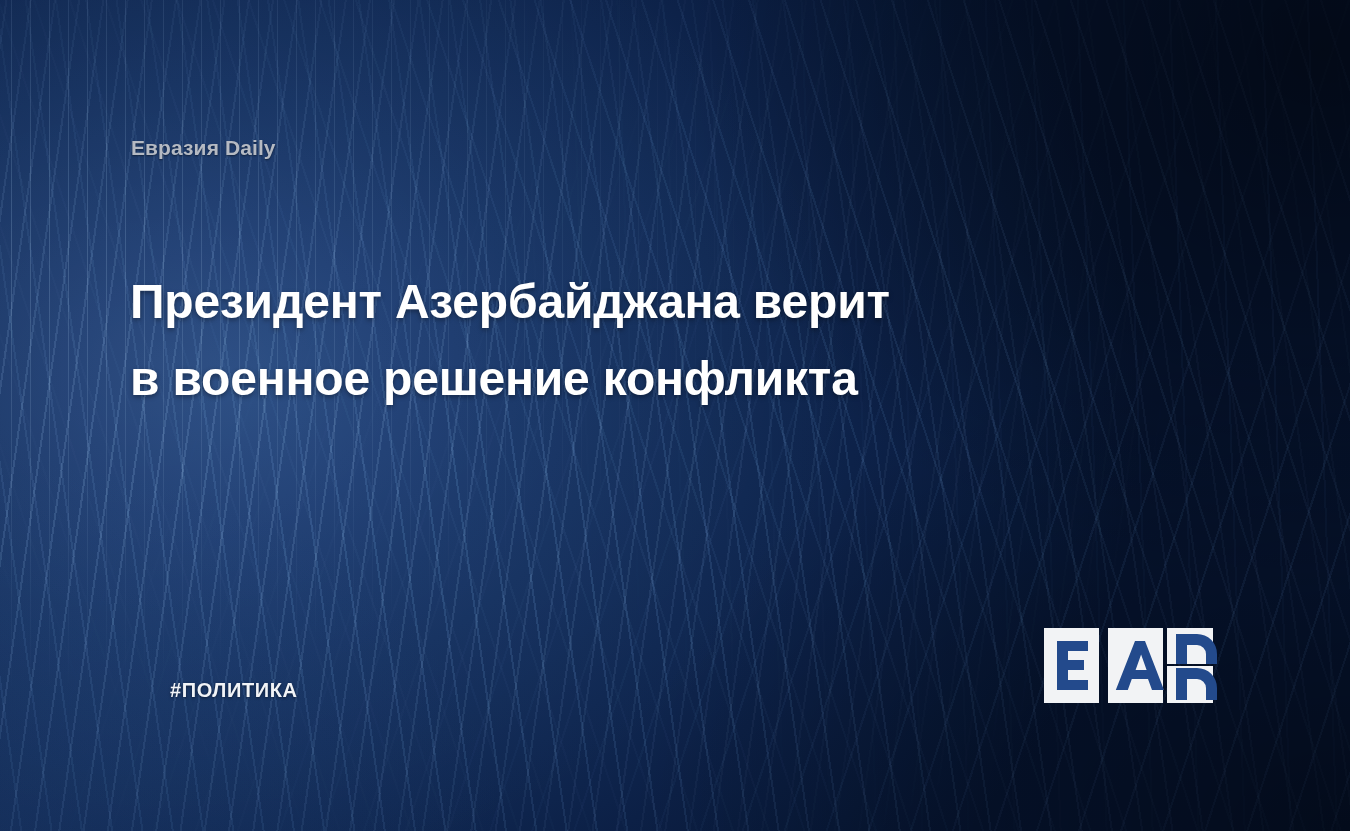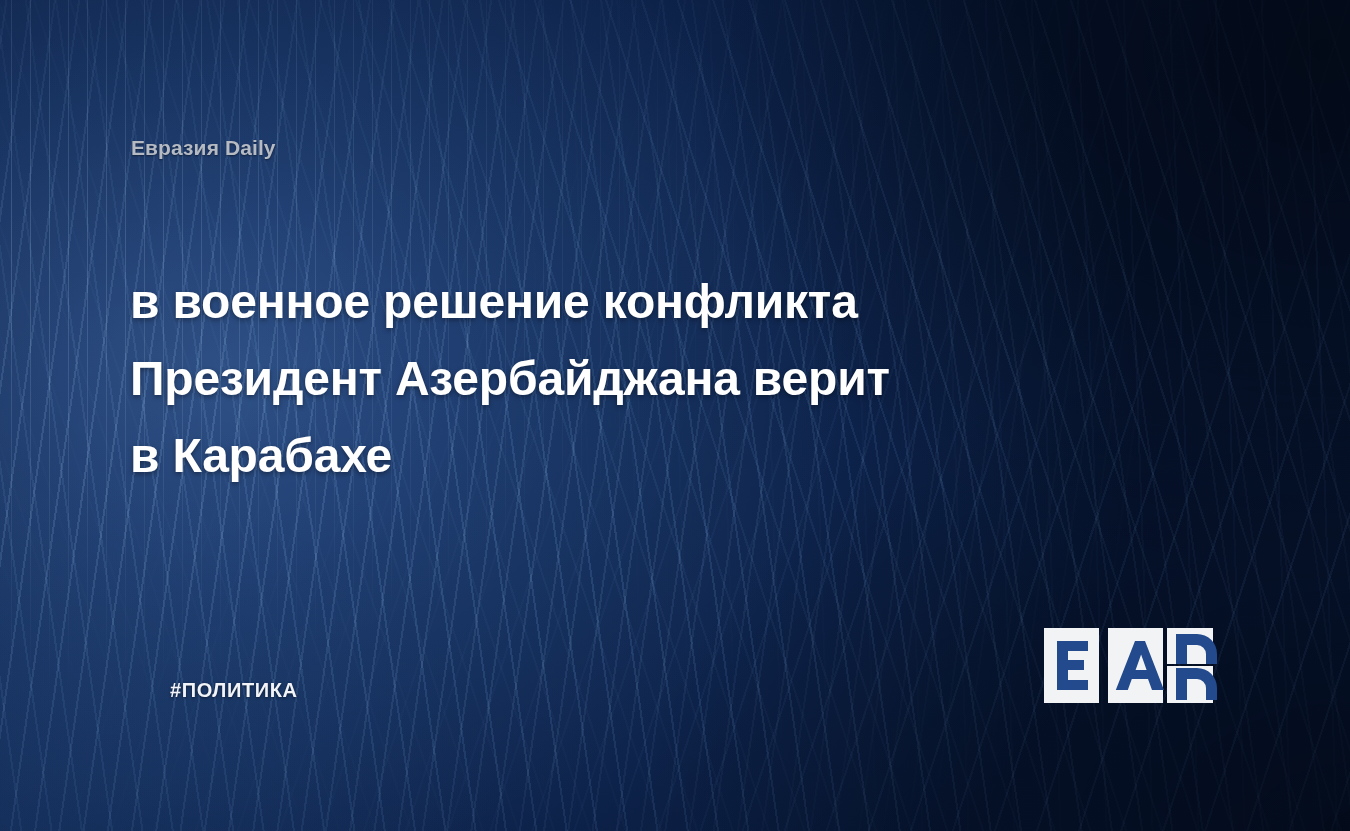--- a/index.html
+++ b/index.html
@@ -180,23 +180,22 @@
   <div class="trails t4"></div>
   <div class="trails t5"></div>
   <div class="trails t6"></div>
   <div class="bg-vignette"></div>
 
   <div class="content">
 
     <div class="brand">Евразия Daily</div>
 
     <div class="headline">
+      <span class="headline-line">Президент Азербайджана верит</span>
       <span class="headline-line">в военное решение конфликта</span>
-      <span class="headline-line">Президент Азербайджана верит</span>
-      <span class="headline-line">в Карабахе</span>
     </div>
 
     <div class="hashtag">#ПОЛИТИКА</div>
 
     <div class="logo">
       <svg width="180" height="80" viewBox="0 0 180 80" xmlns="http://www.w3.org/2000/svg">
 
         <rect x="1" y="2" width="55" height="75" fill="#f2f3f5"></rect>
         <rect x="65" y="2" width="55" height="75" fill="#f2f3f5"></rect>
         <rect x="124" y="2" width="46" height="36" fill="#f2f3f5"></rect>

